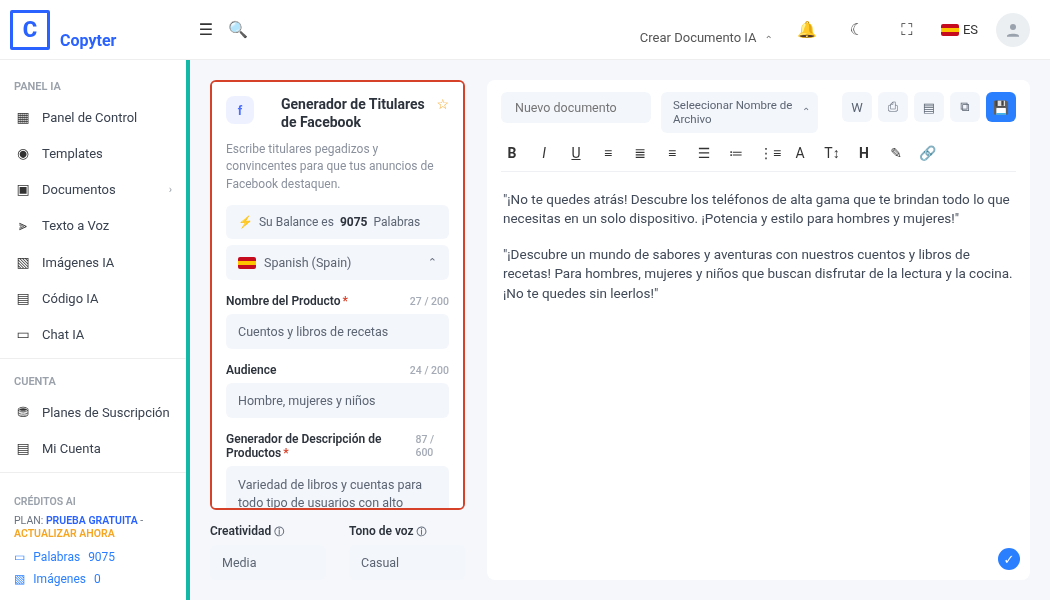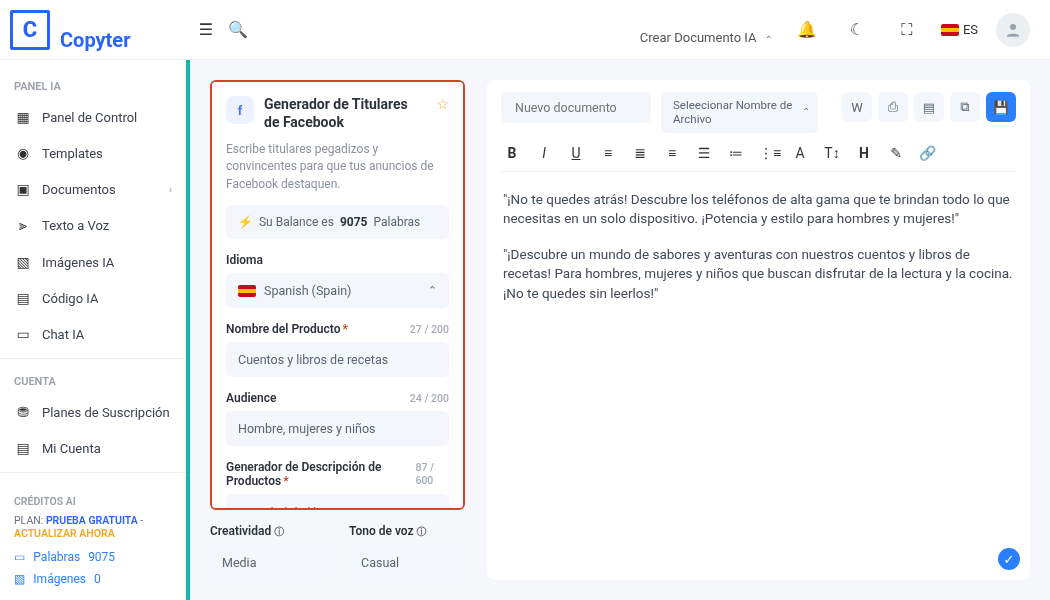--- a/index.html
+++ b/index.html
@@ -2,21 +2,21 @@
 <html><head>
 <meta charset="utf-8">
 <style>
 * { margin: 0; padding: 0; box-sizing: border-box; font-family: -apple-system, BlinkMacSystemFont, "Segoe UI", Roboto, sans-serif; }
 body { background: #fff; width: 1050px; height: 600px; overflow: hidden; position: relative; }
 
 
 .topbar { height: 60px; display: flex; align-items: center; padding: 0 20px 0 10px; border-bottom: 1px solid #eee; background:#fff; position: relative; z-index:5; }
 .logo-wrap { display: flex; align-items: center; gap: 10px; width: 180px; }
 .logo-badge { width: 40px; height: 40px; border: 3px solid #2962ff; display: flex; align-items: center; justify-content: center; color: #2962ff; font-weight: 800; font-size: 22px; border-radius: 2px; }
-.logo-text { color: #2962ff; font-weight: 700; font-size: 20px; margin-top: 21px; }
+.logo-text { color: #2962ff; font-weight: 700; font-size: 16px; margin-top: 21px; }
 .topbar .icon-btn { width: 32px; height: 32px; display: flex; align-items: center; justify-content: center; color: #333; cursor: pointer; border-radius: 6px; }
 .topbar-right { margin-left: auto; display: flex; align-items: center; gap: 18px; }
 .create-doc { color:#555; font-size:13px; display:flex; align-items:flex-end; gap:8px;margin-top:16px;}
 .chev { font-size:10px; color:#777;}
 .lang-pill { display:flex; align-items:center; gap:4px; font-size:13px; color:#333;}
 .flag-es { width:18px; height:12px; background: linear-gradient(#c60b1e 33%, #ffc400 33%, #ffc400 66%, #c60b1e 66%); border-radius:2px; }
 .avatar { width: 34px; height:34px; border-radius:50%; background:#eceff1; display:flex; align-items:center; justify-content:center; color:#9aa2ad; }
 
 
 .sidebar { position:absolute; top:60px; left:0; width:190px; bottom:0; background:#fff; border-right:4px solid #14b8a6; padding: 10px 0; font-size:13px; color:#333; display:flex; flex-direction:column; }
@@ -34,21 +34,21 @@
 .cred-row { display:flex; align-items:center; gap:8px; font-size:12px; padding:4px 0; color:#2a7fff;}
 .cred-row .micon{ color:#2a7fff;}
 
 
 .workspace { position:absolute; top:60px; left:190px; right:0; bottom:0; background:#f5f7fa; padding: 20px; display:flex; gap:22px; overflow:hidden;}
 
 
 .form-panel { width: 255px; background:#fff; border:2px solid #d6412a; border-radius:6px; padding: 14px 14px 18px; font-size:12.5px; color:#5c6573; position:relative; overflow-y:auto;}
 .form-panel .title-row{ display:flex; align-items:flex-start; gap:10px;}
 .fb-icon { width:28px; height:28px; background:#eef1ff; color:#4c6fff; border-radius:8px; display:flex; align-items:center;justify-content:center; font-weight:700; flex-shrink:0;}
-.form-title { font-weight:700; color:#2d333c; font-size:14px; line-height:1.25;}
+.form-title { font-weight:700; color:#2d333c; font-size:14px; line-height:1.25;margin-left:17px;}
 .star-icon { color:#f5a623; font-size:14px; margin-left:auto;}
 .form-desc { margin-top:10px; font-size:12px; color:#8a919d; line-height:1.45;}
 .balance-box { margin-top:12px; background:#f3f6fb; border-radius:6px; padding:10px 12px; font-size:12px; color:#5c6573; display:flex; align-items:center; gap:6px;}
 .balance-box .bolt{ color:#2a7fff; font-size:12px;}
 .bal-num{ color:#2d333c; font-weight:700;}
 .field-label { margin-top:14px; font-size:12px; font-weight:600; color:#2d333c; display:flex; align-items:center; justify-content:space-between;}
 .req { color:#d6412a; margin-left:2px; font-weight:700;}
 .count { color:#a5abb6; font-size:10.5px; font-weight:500;}
 .select-box, .input-box, .textarea-box { margin-top:6px; background:#f3f6fb; border-radius:6px; padding:10px 12px; font-size:12.5px; color:#5c6573; display:flex; align-items:center; gap:8px; position:relative; border:none; width:100%; font-family:inherit;}
 .select-box .chev-up{ margin-left:auto; color:#6a7280; font-size:11px;}
@@ -183,23 +183,20 @@
       </div>
       <div class="form-desc">Escribe titulares pegadizos y convincentes para que tus anuncios de Facebook destaquen.</div>
 
       <div class="balance-box">
         <span class="bolt">⚡</span>
         <span>Su Balance es </span>
         <span class="bal-num">9075</span>
         <span> Palabras</span>
       </div>
 
-      <div class="field-label">
-          <span>Idioma</span>
-        </div>
       <div class="select-box">
         <span class="flag-es"></span>
         <span>Spanish (Spain)</span>
         <span class="chev-up">⌃</span>
       </div>
 
       <div class="field-label">
         <span><span>Nombre del Producto</span><span class="req">*</span></span>
         <span class="count">27 / 200</span>
       </div>

